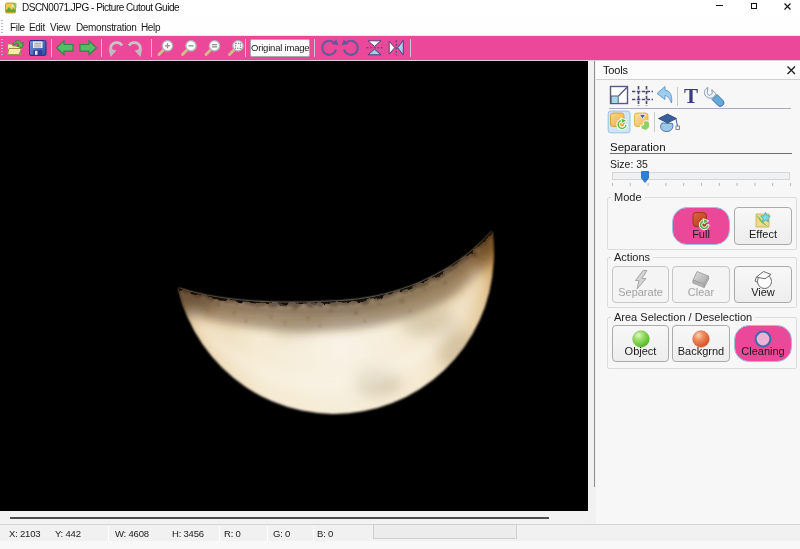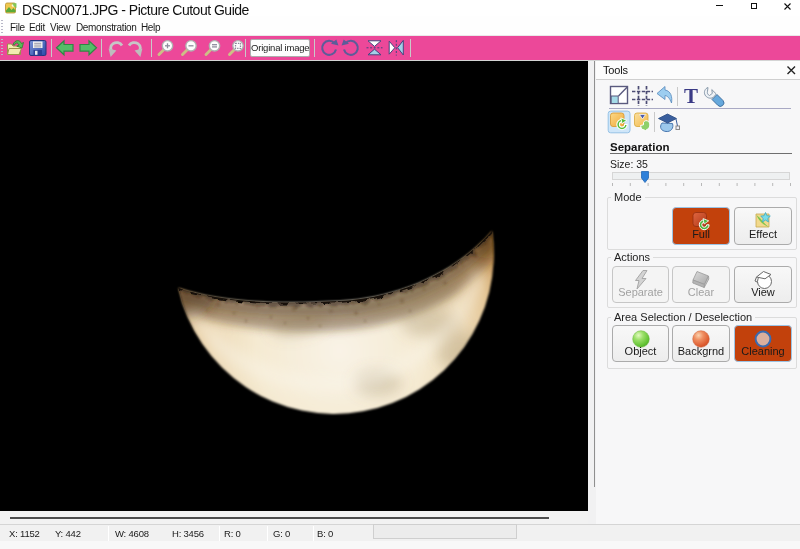--- a/index.html
+++ b/index.html
@@ -2,21 +2,21 @@
 <html><head>
 <meta charset="utf-8">
 <style>
 * { margin:0; padding:0; box-sizing:border-box; }
 html,body { width:800px; height:549px; overflow:hidden; background:#fff;
   font-family:"Liberation Sans", sans-serif; }
 .abs { position:absolute; }
 #win { position:relative; width:800px; height:549px; background:#fff; }
 
 #titlebar { left:0; top:0; width:800px; height:16px; background:#fff; }
-#title-text { left:22px; top:2px; font-size:14px; letter-spacing:-0.5px; color:#111; }
+#title-text { left:22px; top:2px; font-size:10px; letter-spacing:-0.5px; color:#111; }
 
 #menubar { left:0; top:16px; width:800px; height:20px; background:#fefefe; border-bottom:1px solid #e9e9e9;text-decoration:underline; }
 .menuitem { position:absolute; top:6px; font-size:10px; letter-spacing:-0.35px; color:#1a1a1a; }
 
 #toolbar { left:0; top:36px; width:800px; height:25px; background:#ec4899; border-bottom:1px solid #d4d4d4; }
 .grip { position:absolute; left:1px; width:2px; background-image:repeating-linear-gradient(to bottom,#b8b8c8 0 1px,transparent 1px 3px); }
 
 #canvas { left:0; top:61px; width:588px; height:450px; background:#000; overflow:hidden; }
 
 #hstrip { left:0; top:511px; width:588px; height:13px; background:#f2f2f2; }
@@ -24,21 +24,21 @@
 
 #splitter { left:594px; top:61px; width:1px; height:426px; background:#8f8f8f; }
 
 #rightpanel { left:596px; top:61px; width:204px; height:463px; background:#f7f7f8; }
 #tools-cap { left:0; top:0; width:204px; height:19px; background:#fcfcfc; border-bottom:1px solid #cfcfcf;text-align:right; }
 #tools-title { left:7px; top:3px; font-size:11px; letter-spacing:-0.2px; color:#111; }
 .groupbox { position:absolute; border:1px solid #dcdcdc; border-radius:2px; }
 .grouplabel { position:absolute; font-size:11px; color:#222; background:#f7f7f8; padding:0 3px; }
 .pbtn { position:absolute; width:58px; height:38px; border:1px solid #ababab; border-radius:4px;
   background:linear-gradient(#f8f8f8,#ededed); }
-.pbtn.sel { background:#c2410c; border-color:#9bc3e4; }
+.pbtn.sel { background:#ec4899; border-color:#9bc3e4;border-radius:15px; }
 .pbtn .lbl { position:absolute; width:100%; text-align:center; bottom:4px; font-size:11px; color:#1a1a1a; }
 .pbtn.dis { border-color:#c6c6c6; background:#f4f4f4; }
 .pbtn.dis .lbl { color:#a2a2a2; }
 .icon20 { position:absolute; left:50%; margin-left:-10px; top:3px; }
 
 #statusbar { left:0; top:524px; width:800px; height:25px; background:#f1f1f1; border-top:1px solid #d5d5d5; }
 .sfield { position:absolute; top:3px; font-size:9.5px; letter-spacing:-0.2px; color:#1a1a1a; }
 .ssep { position:absolute; top:1px; width:1px; height:16px; background:#dcdcdc; border-right:1px solid #fff; }
 #sprog { left:373px; top:-1px; width:144px; height:15px; background:#ececec; border:1px solid #cfcfcf; }
 </style>
@@ -310,21 +310,21 @@
       </g>
       <line x1="58.5" y1="2" x2="58.5" y2="22" stroke="#c9c9c9"></line>
 
       <g>
         <path d="M66 13 C 63 17 65 21 70 21.5 C 75 22 78 18 76.5 13.5 Z" fill="#9cc8ec" stroke="#4a78b0" stroke-width="1"></path>
         <path d="M62.5 8.5 L71.5 4 L80.5 8.5 L71.5 13 Z" fill="#3a5f9e" stroke="#2a4a80" stroke-width="0.8"></path>
         <line x1="80" y1="9" x2="81.5" y2="16" stroke="#3a5f9e" stroke-width="1"></line>
         <rect x="80" y="16" width="3.5" height="3.5" fill="#f0f0f8" stroke="#888"></rect>
       </g>
     </svg>
-    <div class="abs" style="left:14px;top:80px;font-size:11.5px;font-weight:bold;color:#111">Separation</div>
+    <div class="abs" style="left:14px;top:80px;font-size:11.5px;font-weight:normal;color:#111">Separation</div>
     <div class="abs" style="left:14px;top:92px;width:182px;height:1px;background:#6f6f6f"></div>
     <div class="abs" style="left:14px;top:97px;font-size:10.5px;color:#1a1a1a">Size: 35</div>
     <div class="abs" style="left:16px;top:111px;width:178px;height:8px;background:#eef0f1;border:1px solid #d6d6d6"></div>
     <svg class="abs" style="left:45px;top:110px" width="8" height="12">
         <path d="M0.5 0.5 H7.5 V7 L4 11.5 L0.5 7 Z" fill="#2e80d9" stroke="#2368b4" stroke-width="0.8"></path>
       </svg>
     <svg class="abs" style="left:16px;top:122px" width="179" height="3">
       <g stroke="#b8b8b8">
           <line x1="0.5" y1="0" x2="0.5" y2="3"></line>
           <line x1="18.3" y1="0" x2="18.3" y2="3"></line>
@@ -429,21 +429,21 @@
       <div class="lbl">Backgrnd</div>
     </div>
     <div class="pbtn sel" style="left:138px;top:264px;width:58px;height:37px">
       <svg class="icon20" width="20" height="20" viewBox="0 0 20 20">
         <circle cx="10" cy="10" r="7.4" fill="rgba(235,248,255,0.6)" stroke="#3a6ab0" stroke-width="2"></circle>
       </svg>
       <div class="lbl">Cleaning</div>
     </div>
   </div>
   <div class="abs" id="statusbar">
-    <div class="sfield" style="left:9px">X: 1152</div>
+    <div class="sfield" style="left:9px">X: 2103</div>
     <div class="sfield" style="left:55px">Y: 442</div>
     <div class="sfield" style="left:115px">W: 4608</div>
     <div class="sfield" style="left:172px">H: 3456</div>
     <div class="sfield" style="left:224px">R: 0</div>
     <div class="sfield" style="left:273px">G: 0</div>
     <div class="sfield" style="left:317px">B: 0</div>
     <div class="ssep" style="left:108px"></div>
     <div class="ssep" style="left:219px"></div>
     <div class="ssep" style="left:267px"></div>
     <div class="ssep" style="left:313px"></div>

